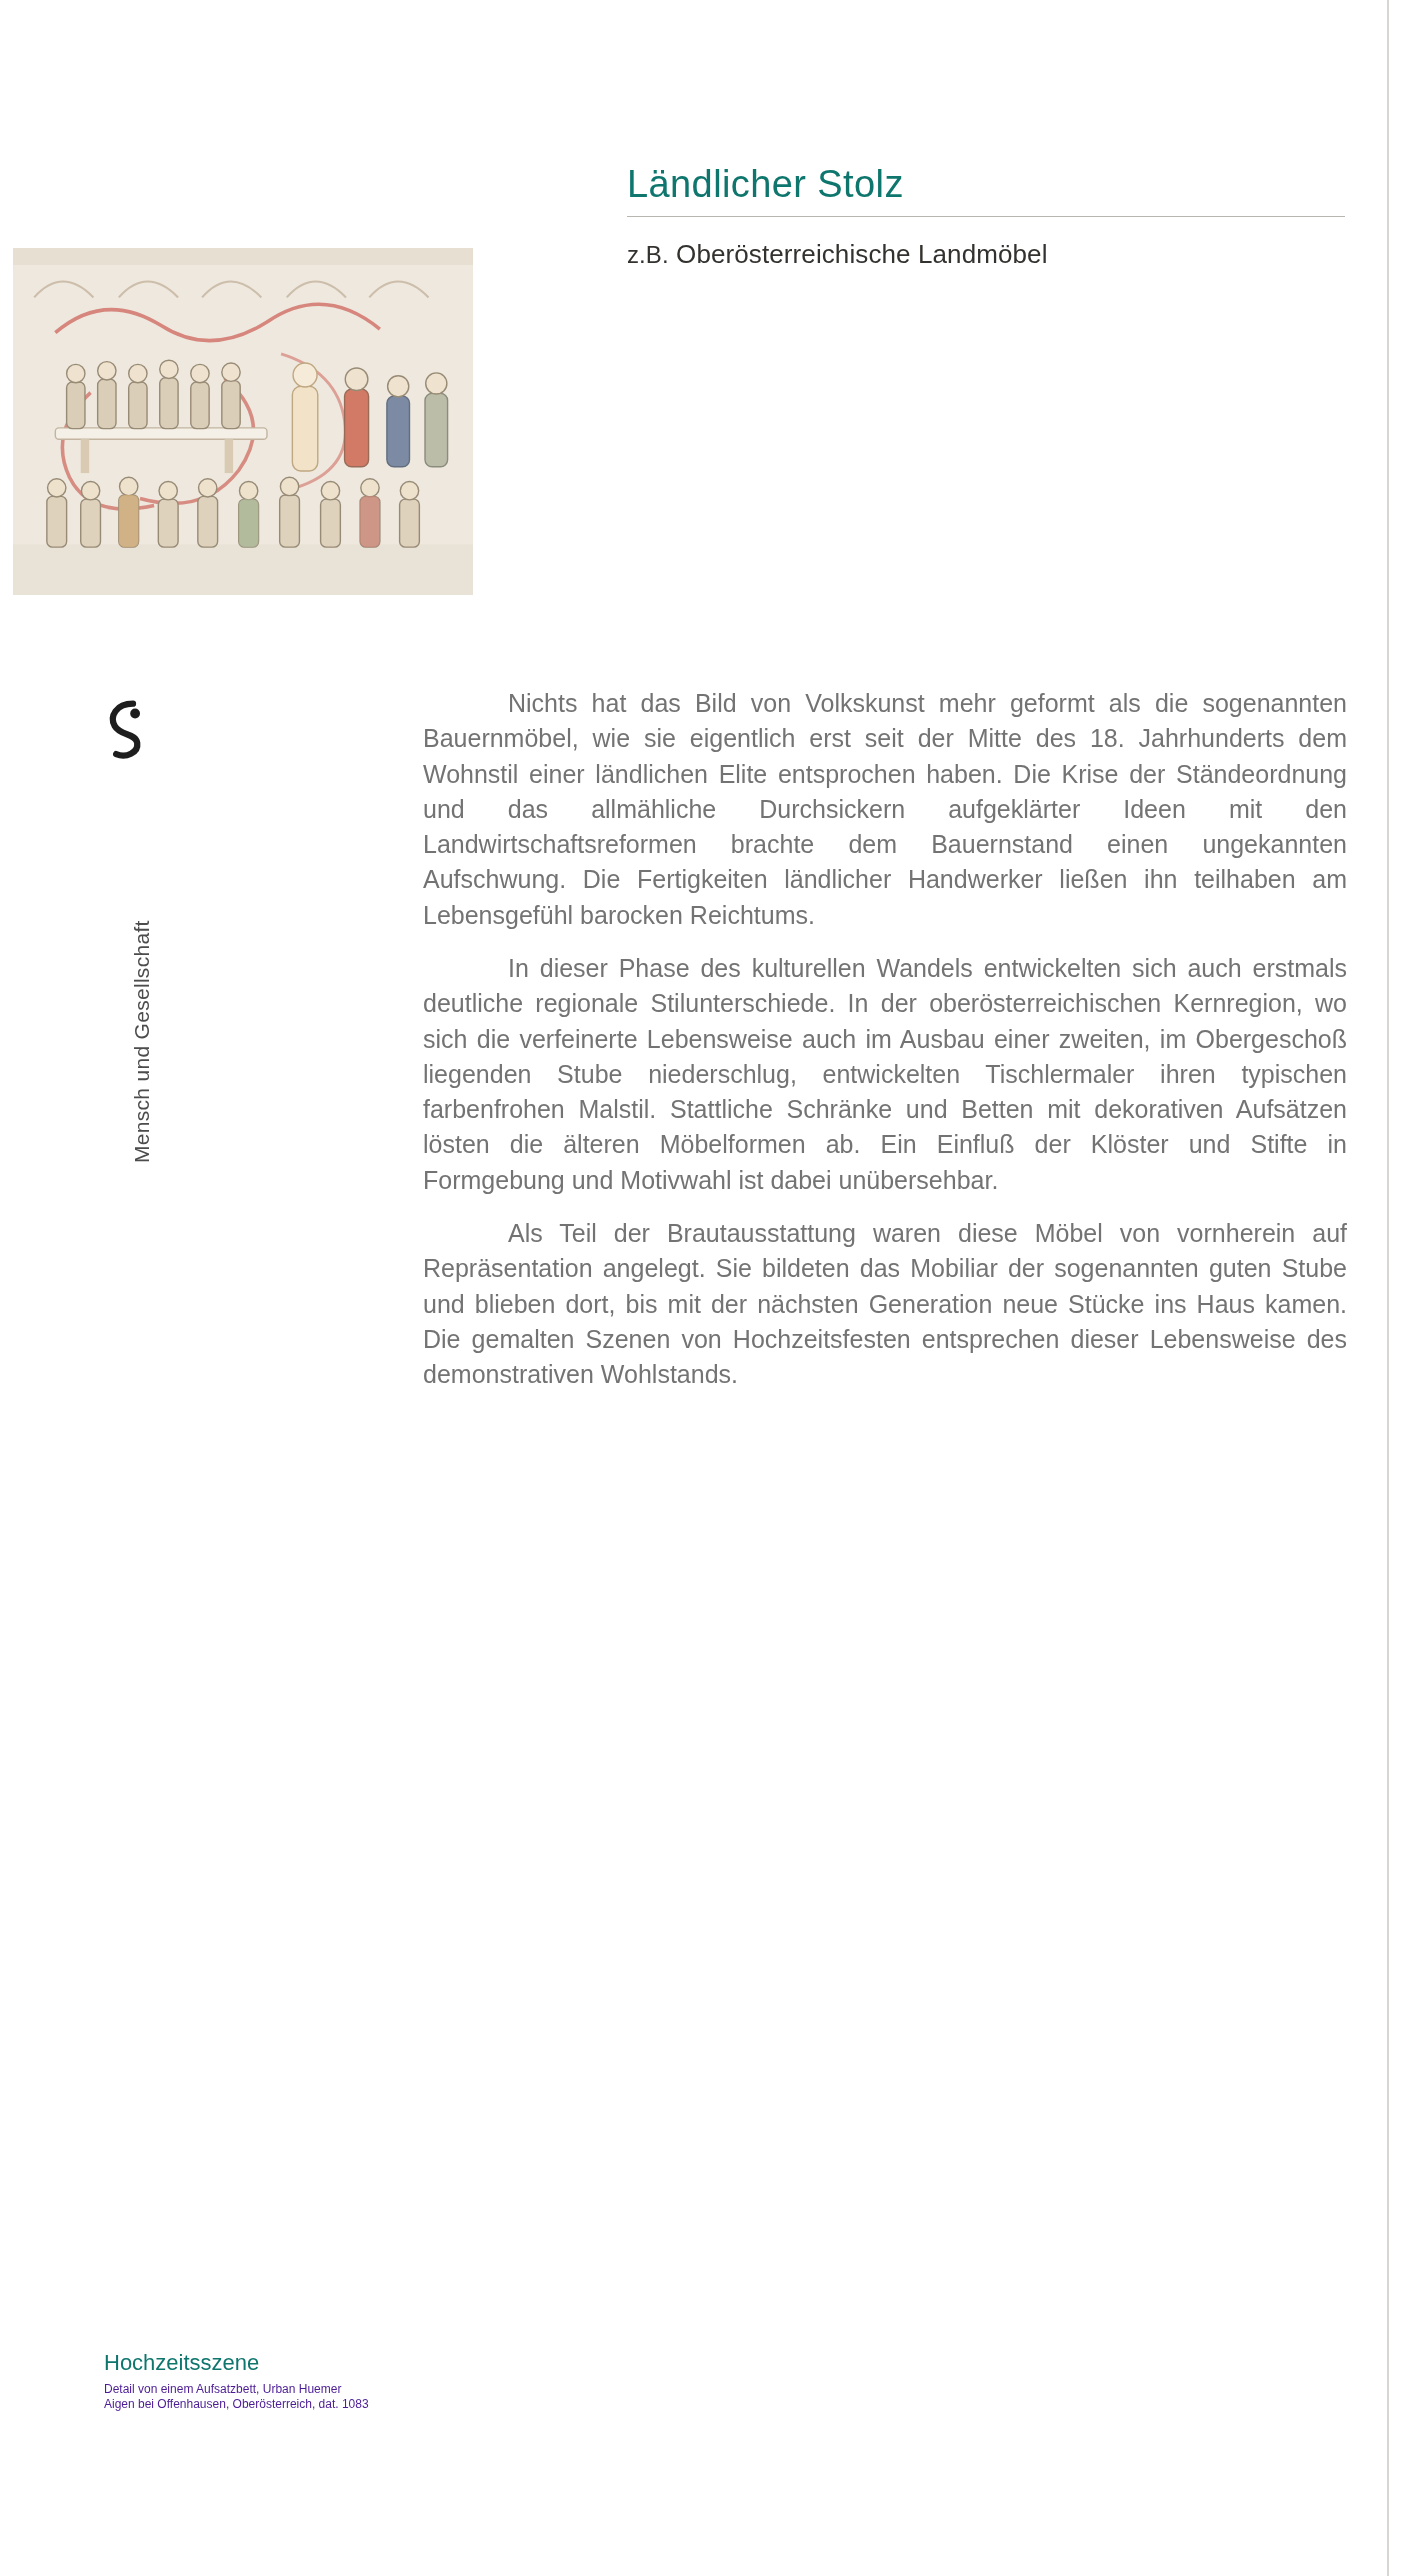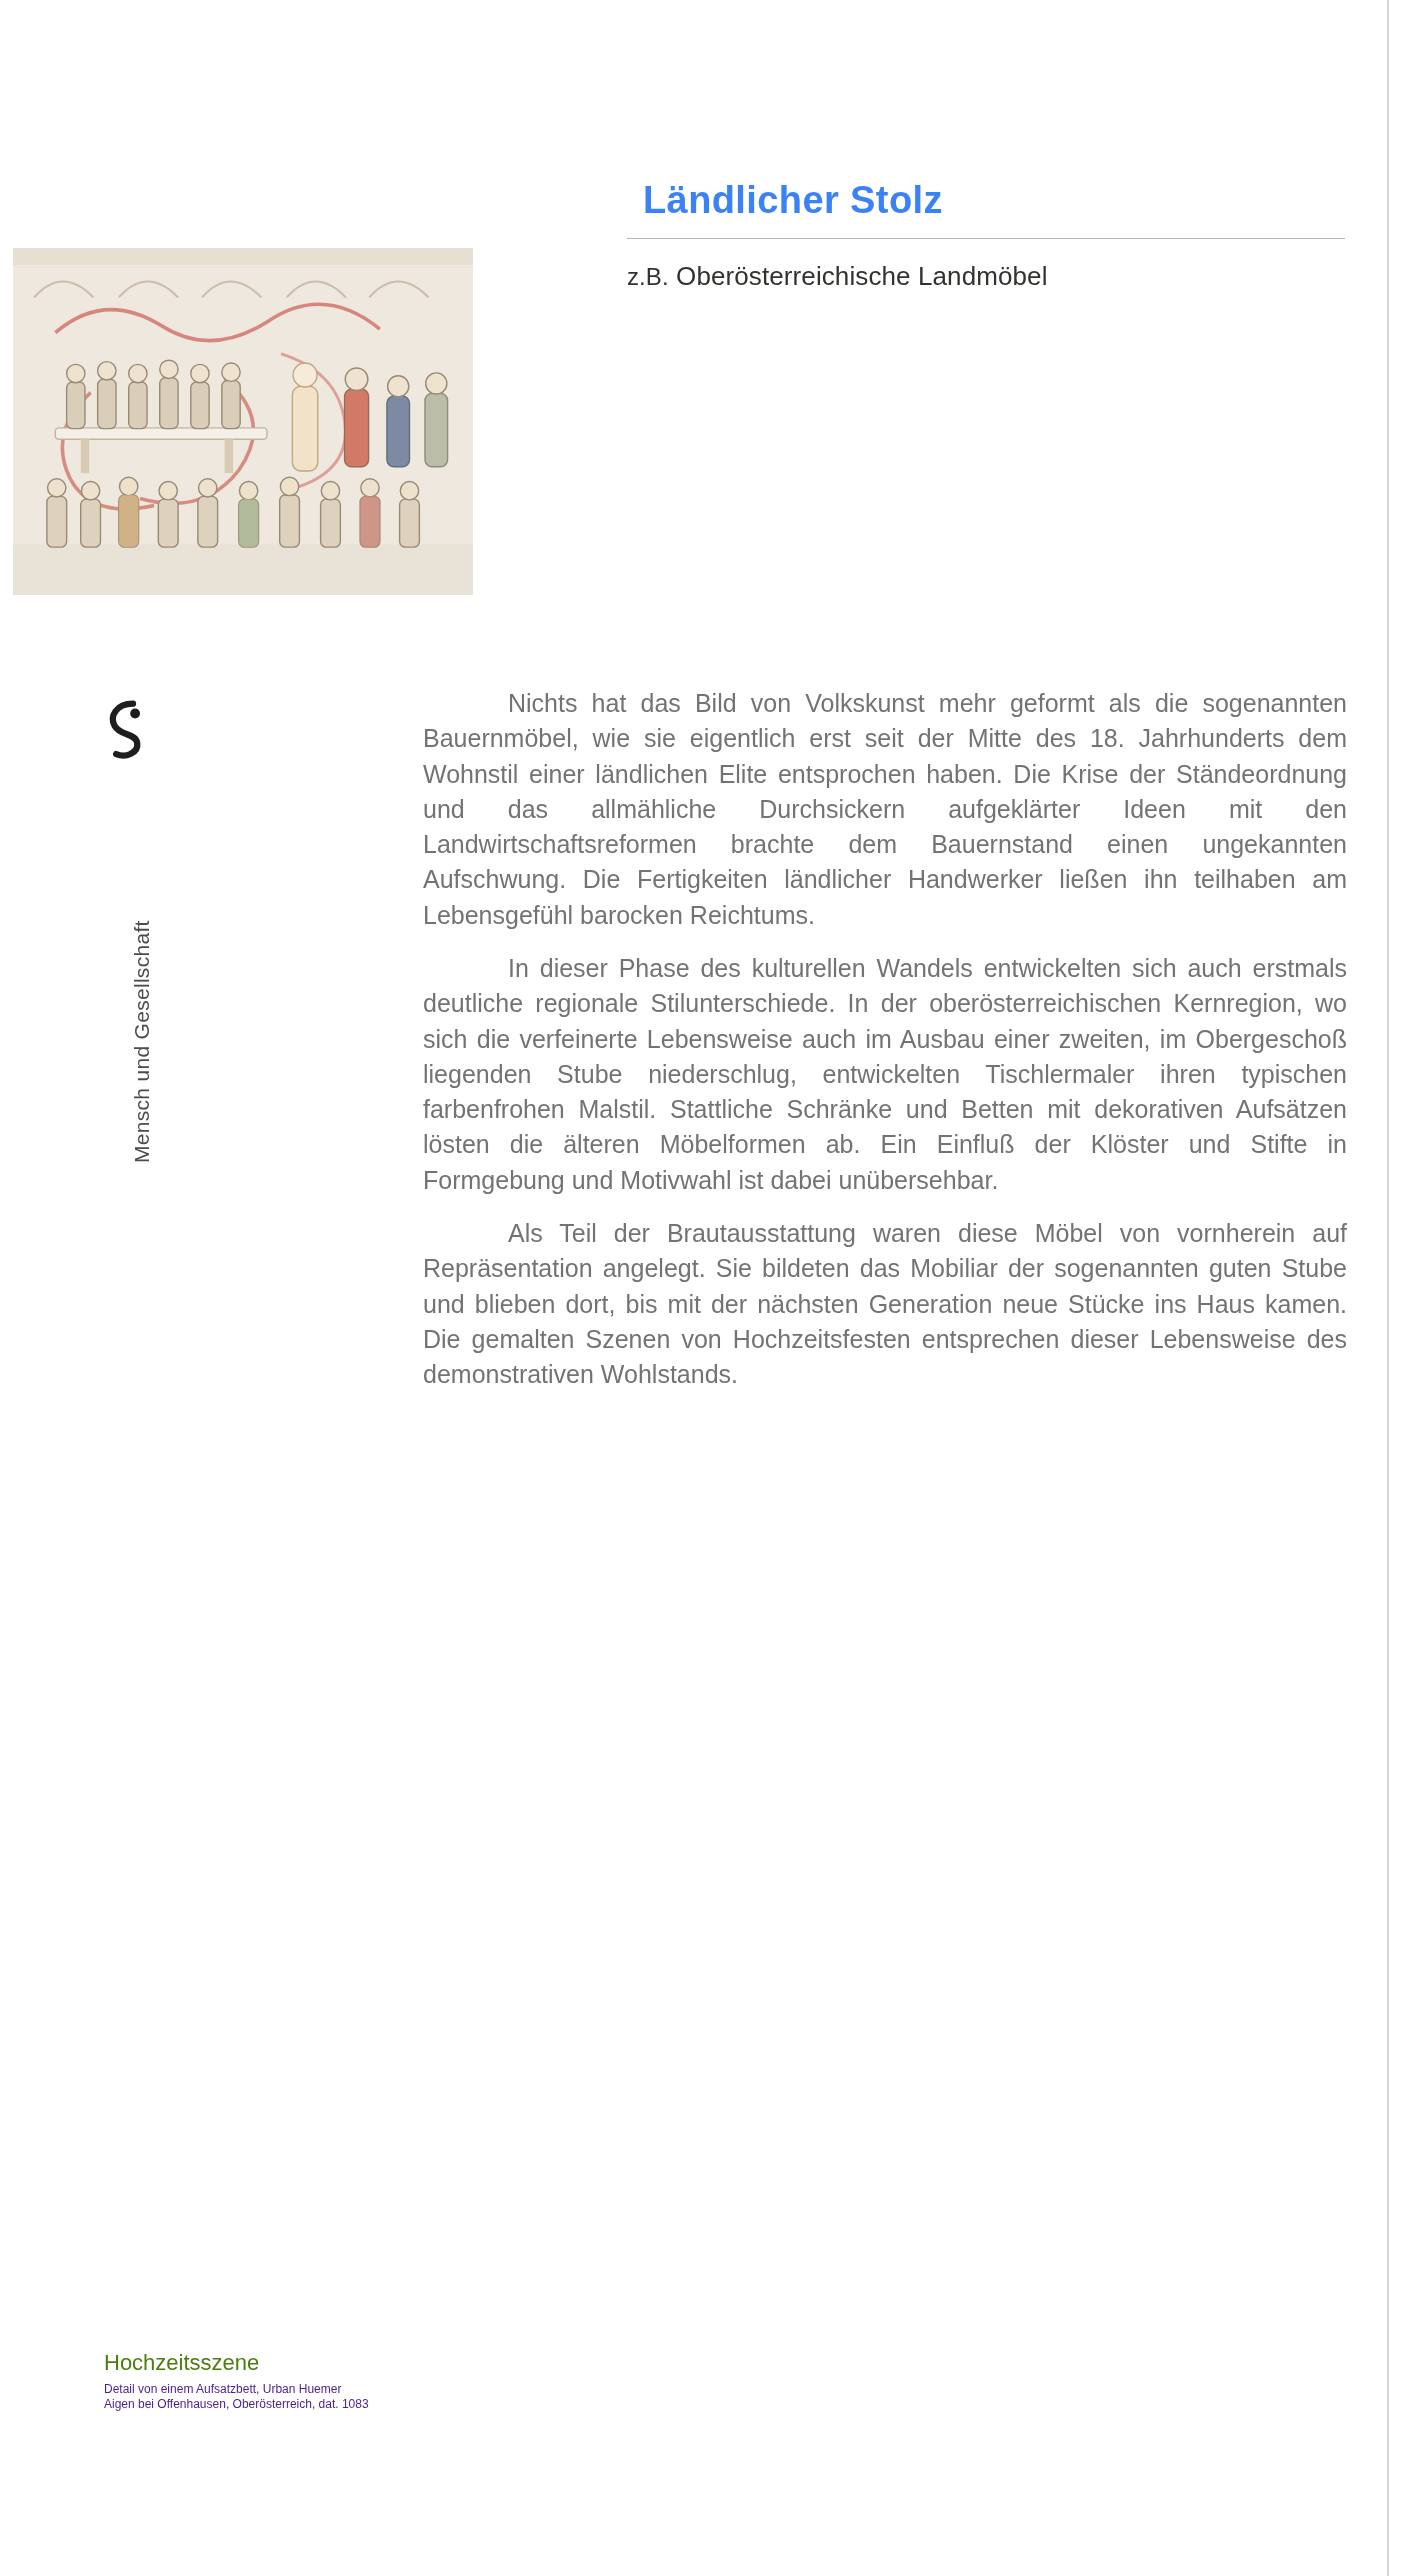--- a/index.html
+++ b/index.html
@@ -71,25 +71,25 @@
 
   
   .title-wrap {
     position: absolute;
     left: 627px;
     top: 164px;
     width: 720px;
   }
   .main-title {
     font-size: 38px;
-    font-weight: 700;
-    color: #3b82f6;
+    font-weight: 400;
+    color: #0f766e;
     letter-spacing: 0.4px;
     line-height: 1.1;
-    margin: 16px;
+    margin: 0;
   }
   .title-rule {
     margin-top: 10px;
     width: 718px;
     height: 1.4px;
     background: #b9b6b1;
   }
   .subtitle {
     margin-top: 22px;
     font-size: 26px;
@@ -123,21 +123,21 @@
 
   
   .caption-block {
     position: absolute;
     left: 104px;
     top: 2350px;
     width: 635px;
   }
   .caption-title {
     font-size: 22px;
-    color: #4d7c0f;
+    color: #0f766e;
     margin-bottom: 5.6px;
   }
   .caption-line {
     font-size: 12px;
     color: #4c1d95;
     line-height: 1.32;
   }
 </style>
 </head>
 <body>

